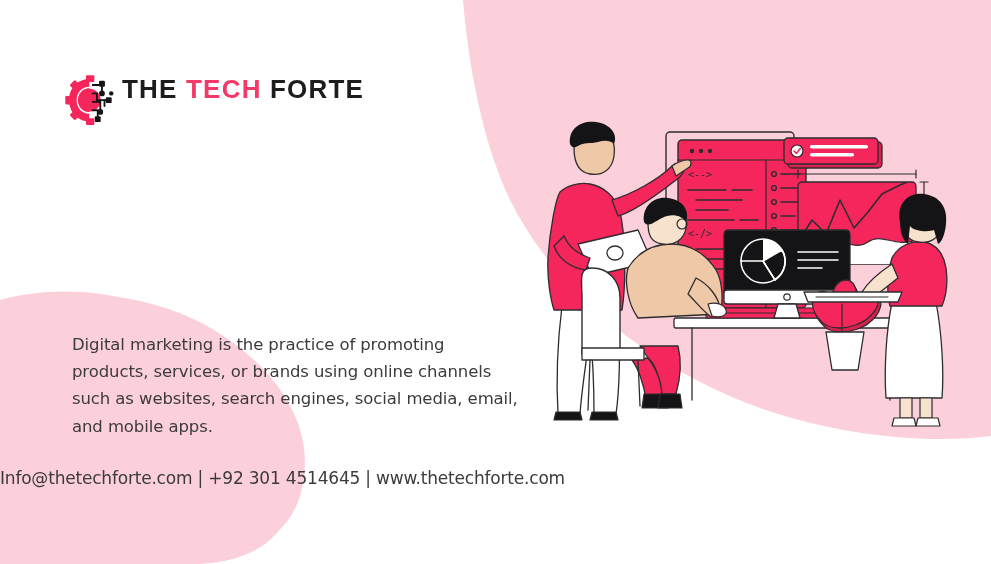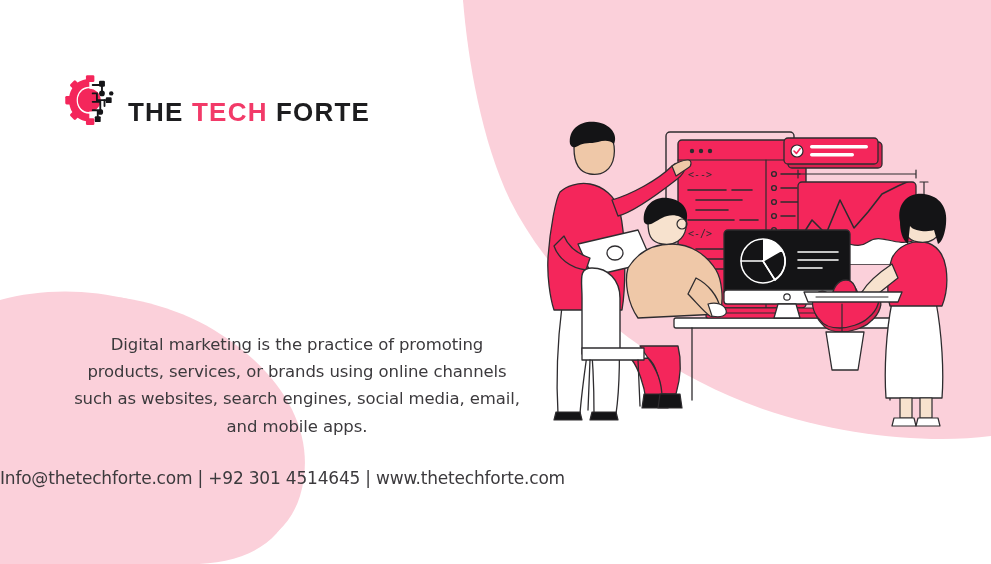--- a/index.html
+++ b/index.html
@@ -15,21 +15,21 @@
     background:#ffffff;
     overflow:hidden;
   }
   
   .bg-layer { position:absolute; inset:0; z-index:0; }
   .bg-layer svg { display:block; width:991px; height:564px; }
 
   
   .logo-row {
     position:absolute; left:64px; top:74px;
-    display:flex; align-items:flex-end; gap:10px;
+    display:flex; align-items:flex-start; gap:4px;
     z-index:5;
   }
   .logo-mark { width:54px; height:54px; display:block; }
   .logo-text {
     font-family:"Liberation Sans", sans-serif;
     font-weight:bold;
     font-size:26px;
     letter-spacing:1.2px;
     white-space:nowrap;
     color:#1d1d1f;
@@ -52,21 +52,20 @@
   
   .body-copy {
     position:absolute; left:72px; top:331px;
     width:450px;
     z-index:5;
     font-family:"DejaVu Sans", sans-serif;
     font-size:16.5px;
     line-height:1.65;
     letter-spacing:-0.1px;
     color:#3c3a3d;
-    text-align:center;
   }
 
   
   .footer-contact {
     position:absolute; left:0; top:468px;
     width:991px;
     z-index:5;
     font-family:"DejaVu Sans", sans-serif;
     font-size:17px;
     letter-spacing:-0.2px;

